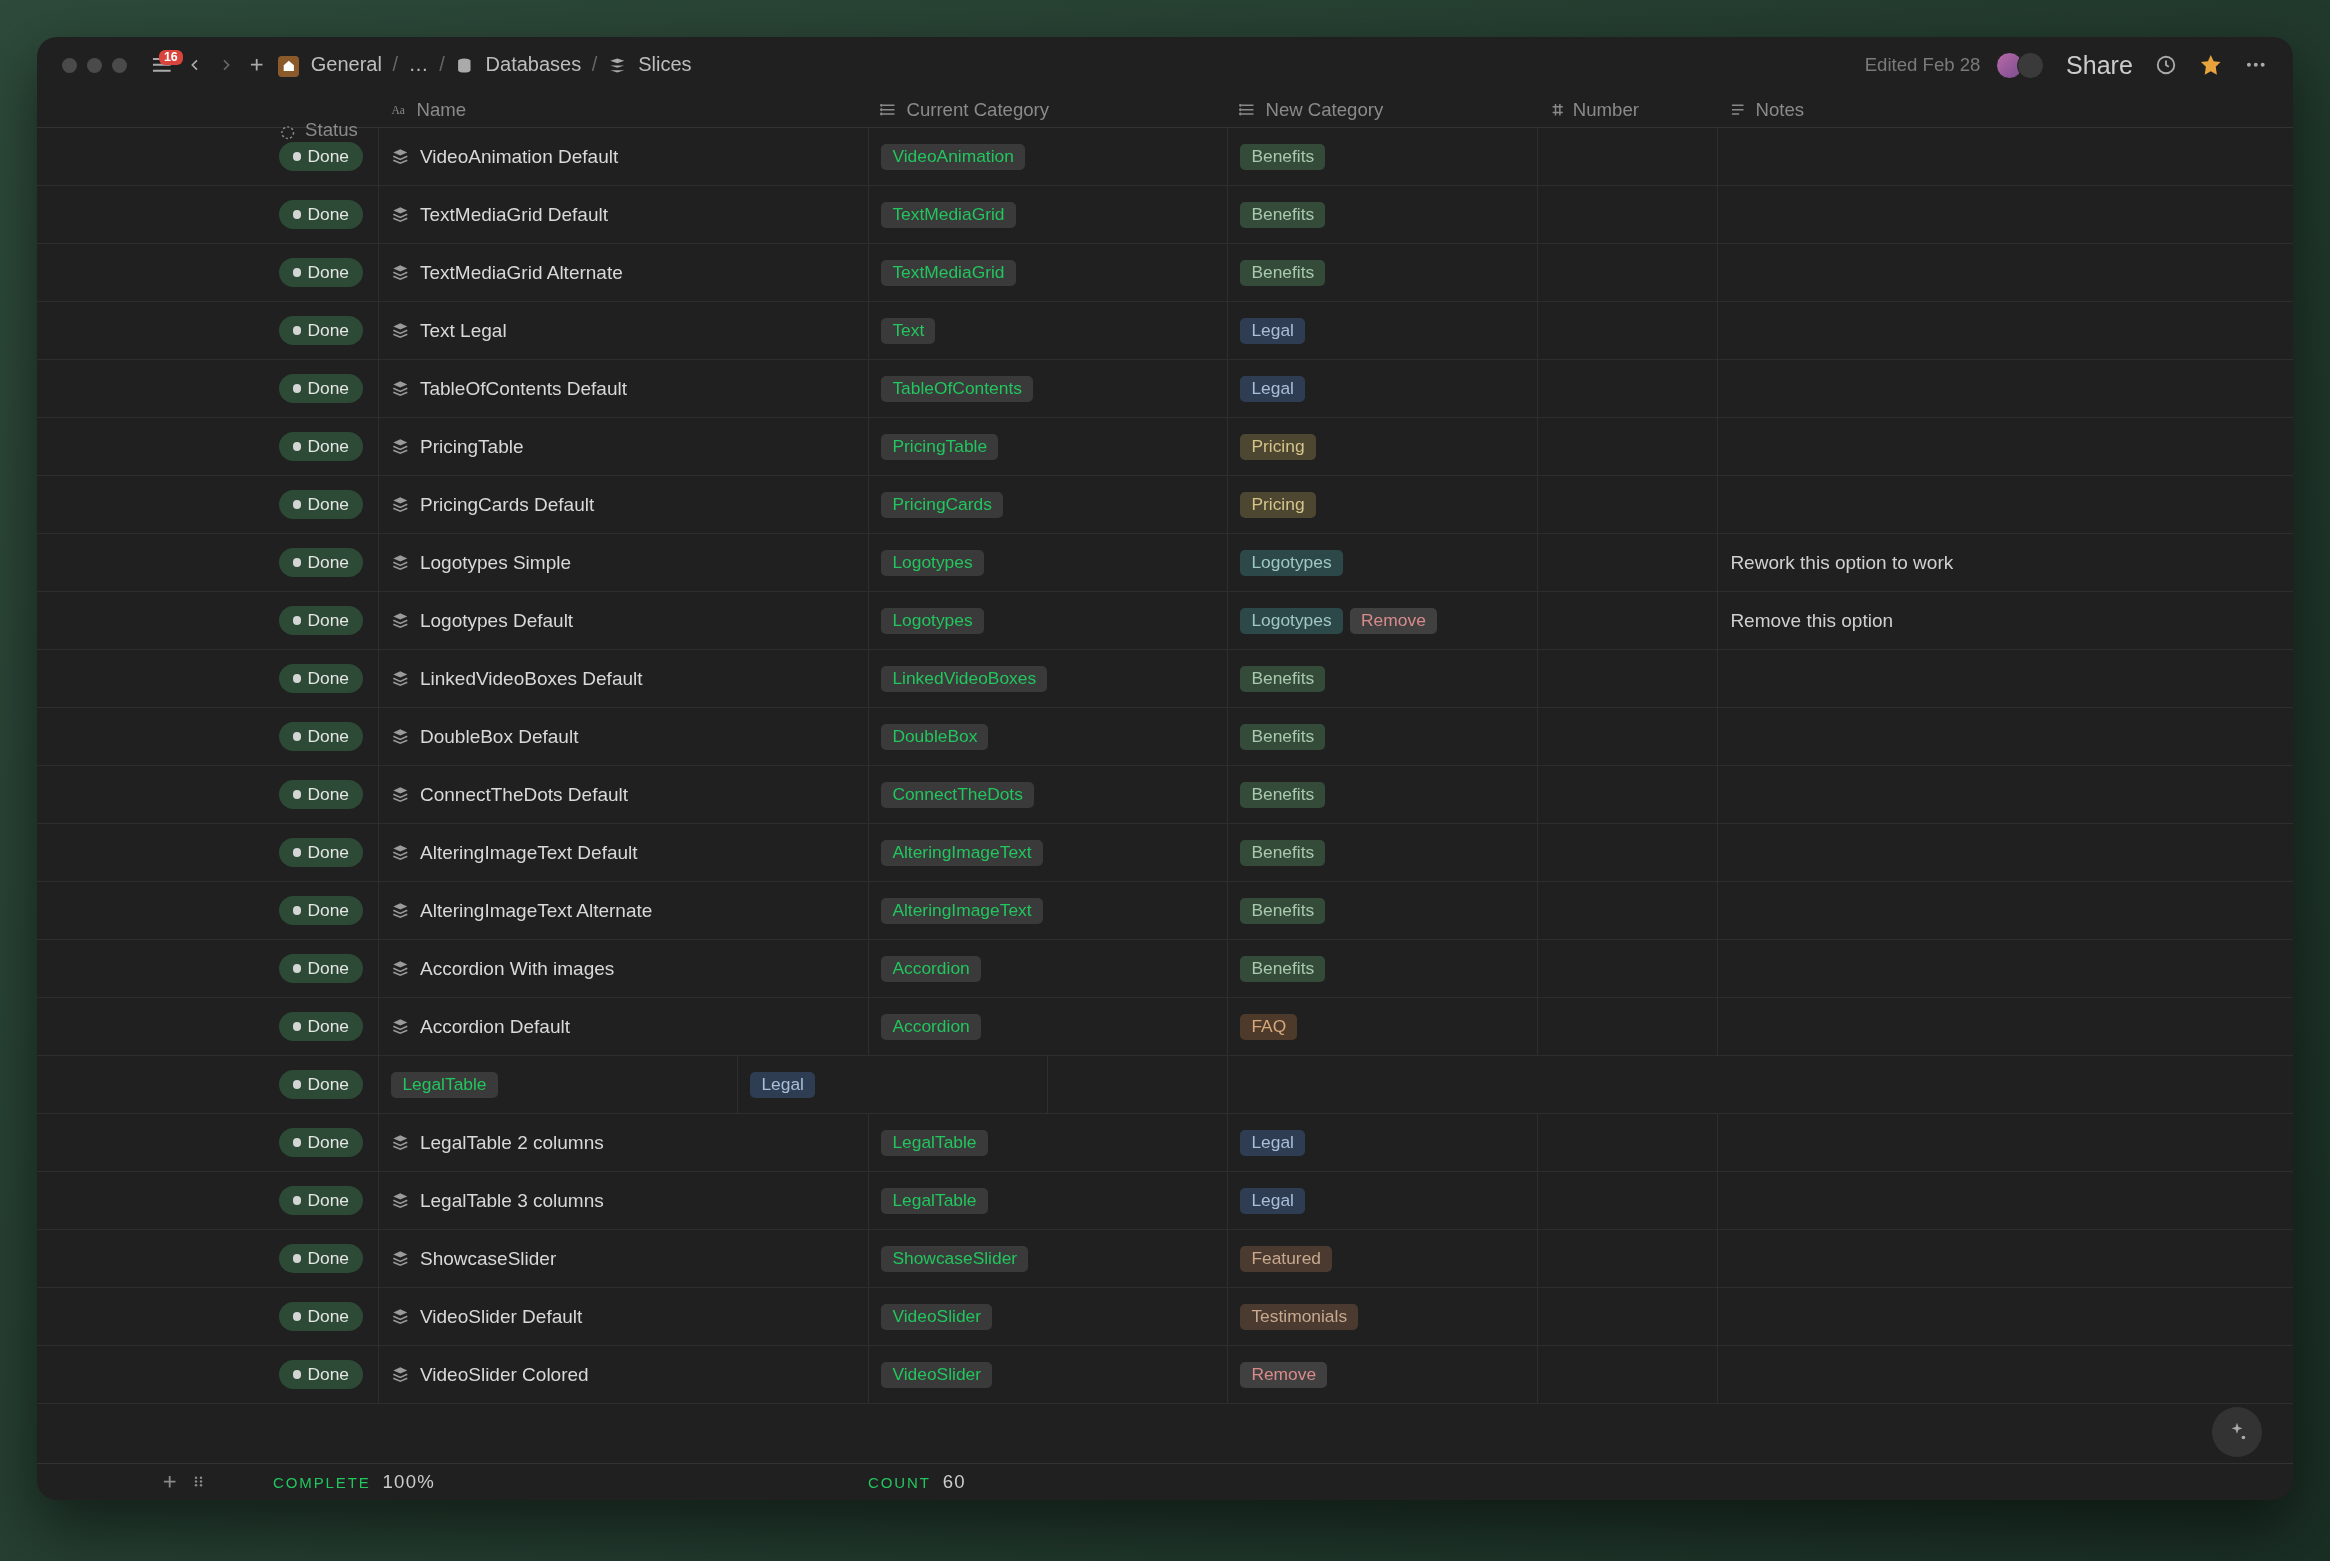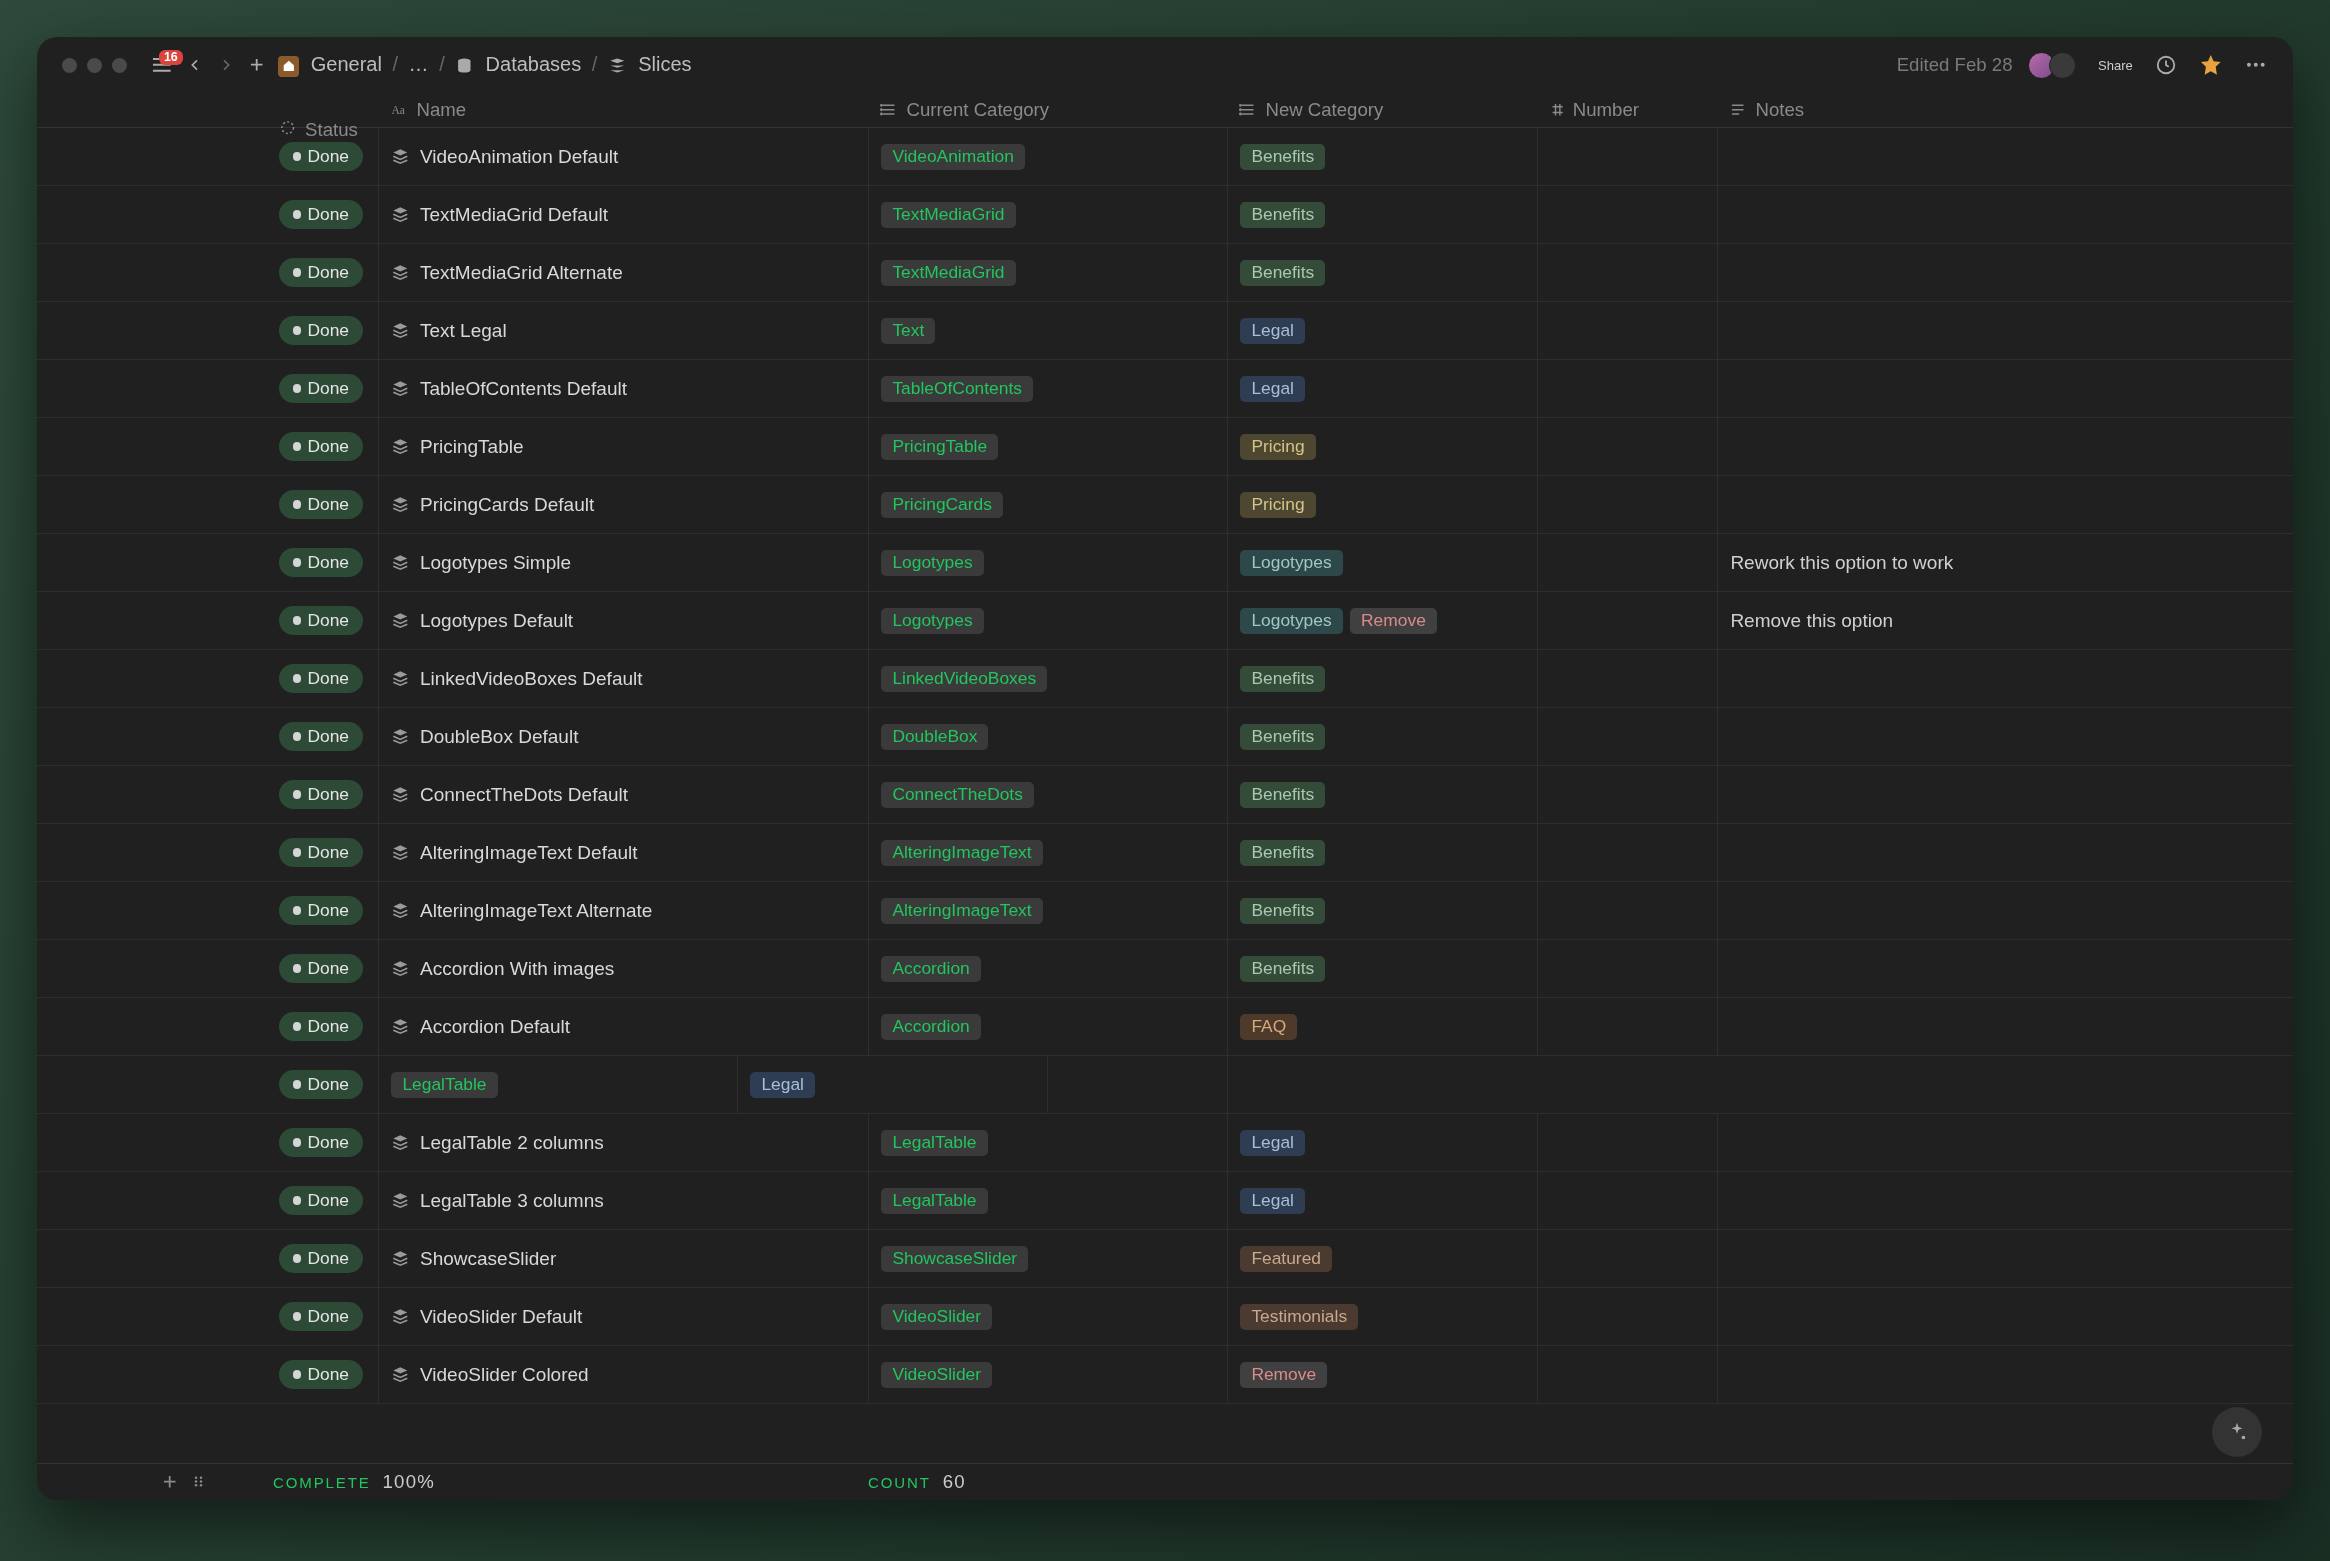--- a/index.html
+++ b/index.html
@@ -37,28 +37,28 @@
 }
 .navbtn { width: 20px; height: 20px; display:flex; align-items:center; justify-content:center; color:#aaa; cursor:pointer; }
 .crumb { color:#bdbdbd; font-size: 20px; }
 .crumb .sep { color:#666; margin: 0 5px; }
 .crumb .home { display:inline-flex; width:21px; height:21px; background:#8b5a2b; border-radius:3.7px; align-items:center; justify-content:center; vertical-align:middle; margin-right:6.2px; }
 .crumb .db-ico, .crumb .sl-ico { display:inline-flex; vertical-align:middle; margin-right:6.2px; }
 .titlebar .right { margin-left: auto; display:flex; align-items:center; gap: 22px; }
 .edited { color:#7a7a7a; font-size: 18.6px; }
 .avatars { display:flex; }
 .avatars .av { width:27px; height:27px; border-radius:50%; border:1.9px solid #202020; margin-left:-6.2px; }
-.share { color:#ccc; font-size:13px; cursor:pointer; }
+.share { color:#ccc; font-size:25px; cursor:pointer; }
 .clock, .star, .dots { cursor:pointer; display:flex; }
 .header-row {
   display:flex; align-items:center; height: 35px;
   border-bottom: 0.6px solid #333;
   color:#8a8a8a; font-size: 18.6px;
 }
-.col-status { width: 341px; padding-left: 242px; display:flex; align-items:flex-start; gap:8.7px;margin-top:40px; }
+.col-status { width: 341px; padding-left: 242px; display:flex; align-items:flex-end; gap:8.7px;margin-top:40px; }
 .col-name   { width: 490px; padding-left: 12.4px; display:flex; align-items:center; gap:8.7px; }
 .col-cur    { width: 359px; padding-left: 12.4px; display:flex; align-items:center; gap:8.7px; }
 .col-new    { width: 310px; padding-left: 12.4px; display:flex; align-items:center; gap:8.7px; }
 .col-num    { width: 180px; padding-left: 12.4px; display:flex; align-items:center; gap:6px; }
 .col-notes  { flex:1; padding-left: 12.4px; display:flex; align-items:center; gap:8.7px; }
 .rows { flex:1; overflow:hidden; }
 .row {
   display:flex; align-items:center; height: 58px;
   border-bottom: 0.6px solid #2e2e2e;
   color:#d9d9d9; font-size: 19px;

